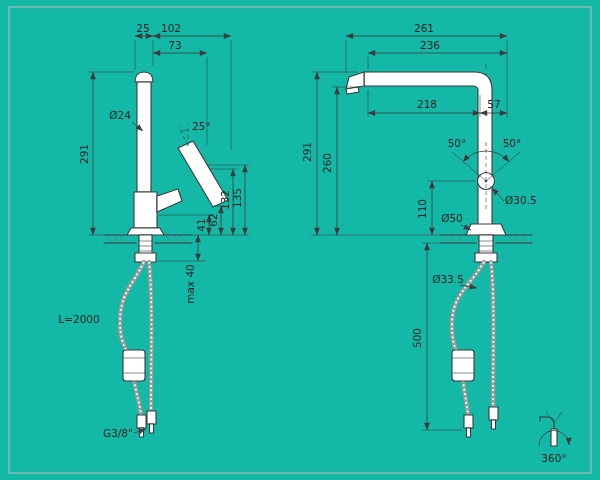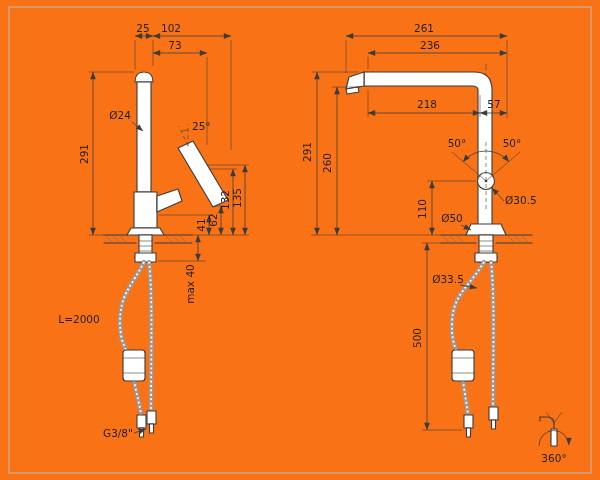--- a/index.html
+++ b/index.html
@@ -1,16 +1,16 @@
 <!DOCTYPE html>
 <html><head>
 <meta charset="utf-8">
 <style>
   html,body{margin:0;padding:0;background:#fff;}
-  .stage{position:relative;width:600px;height:480px;background:#f97316;overflow:hidden;
+  .stage{position:relative;width:600px;height:480px;background:#14b8a6;overflow:hidden;
          font-family:"DejaVu Sans","Liberation Sans",sans-serif;}
   svg{display:block;}
   svg text{font-family:"DejaVu Sans","Liberation Sans",sans-serif;font-size:10.5px;fill:#1f1f1f;}
   .fw{fill:#ffffff;stroke:#3a3a3a;stroke-width:1.1;stroke-linejoin:round;}
   .ol{fill:none;stroke:#3a3a3a;stroke-width:1.1;stroke-linejoin:round;stroke-linecap:round;}
   .dim{fill:none;stroke:#3c3c3c;stroke-width:0.8;}
   .ext{fill:none;stroke:#3c3c3c;stroke-width:0.55;}
   .thin{fill:none;stroke:#3c3c3c;stroke-width:0.6;}
   .cl{stroke-dasharray:6 3 1.5 3;}
   .dsh{stroke-dasharray:4 3;}

